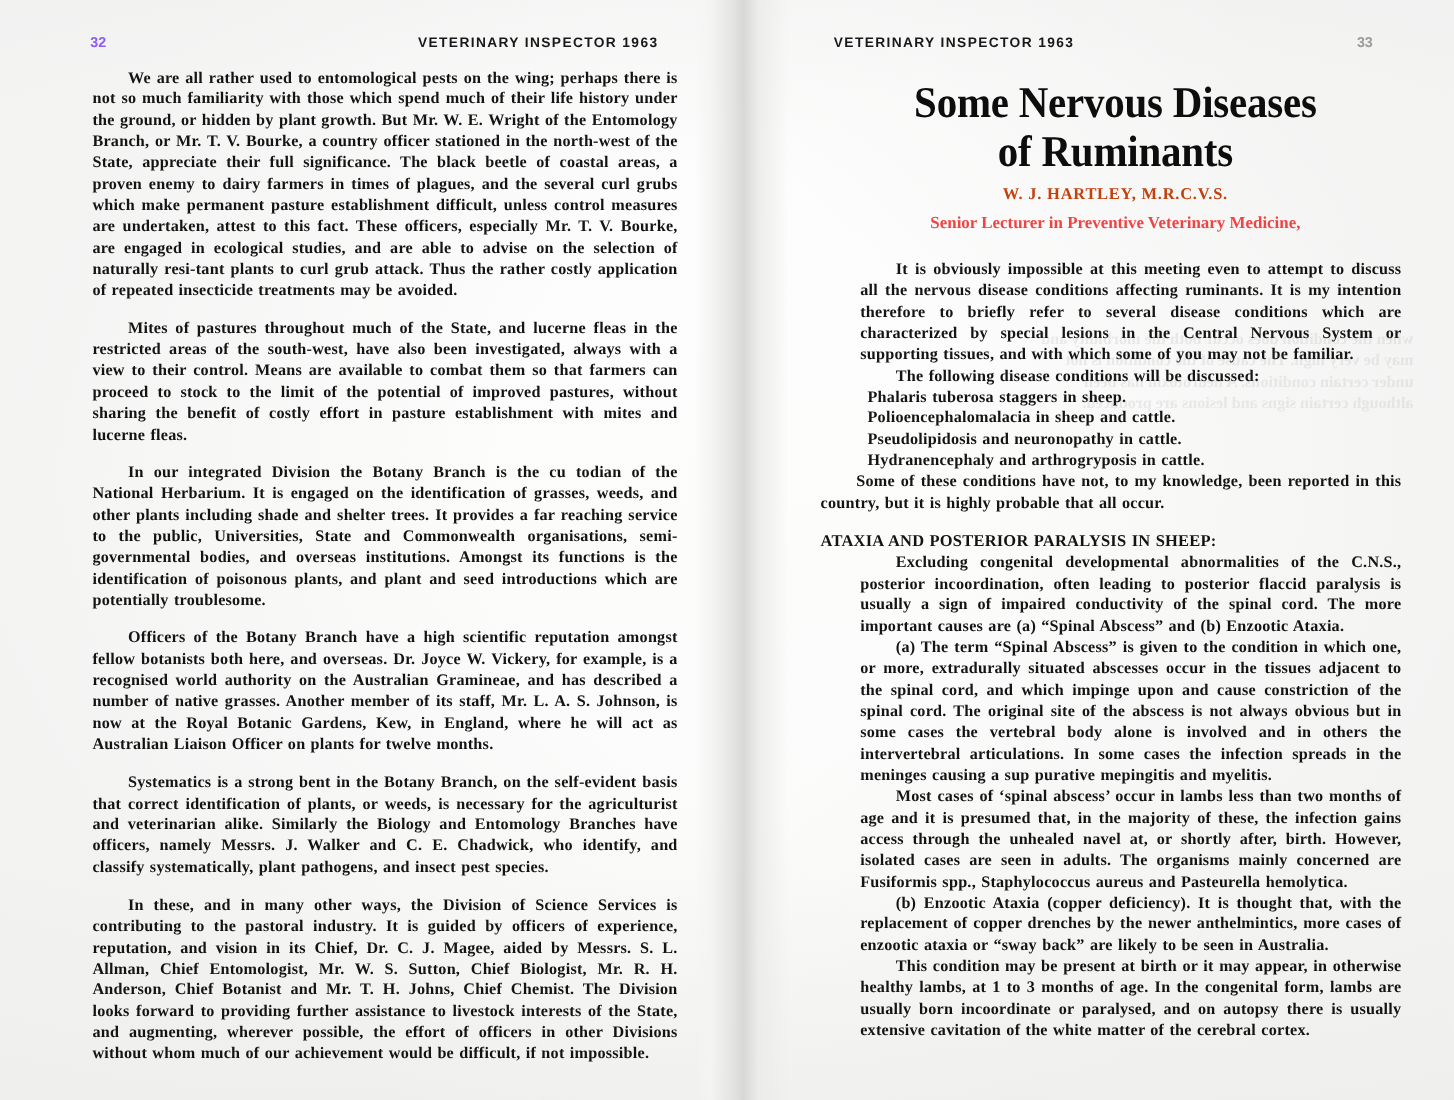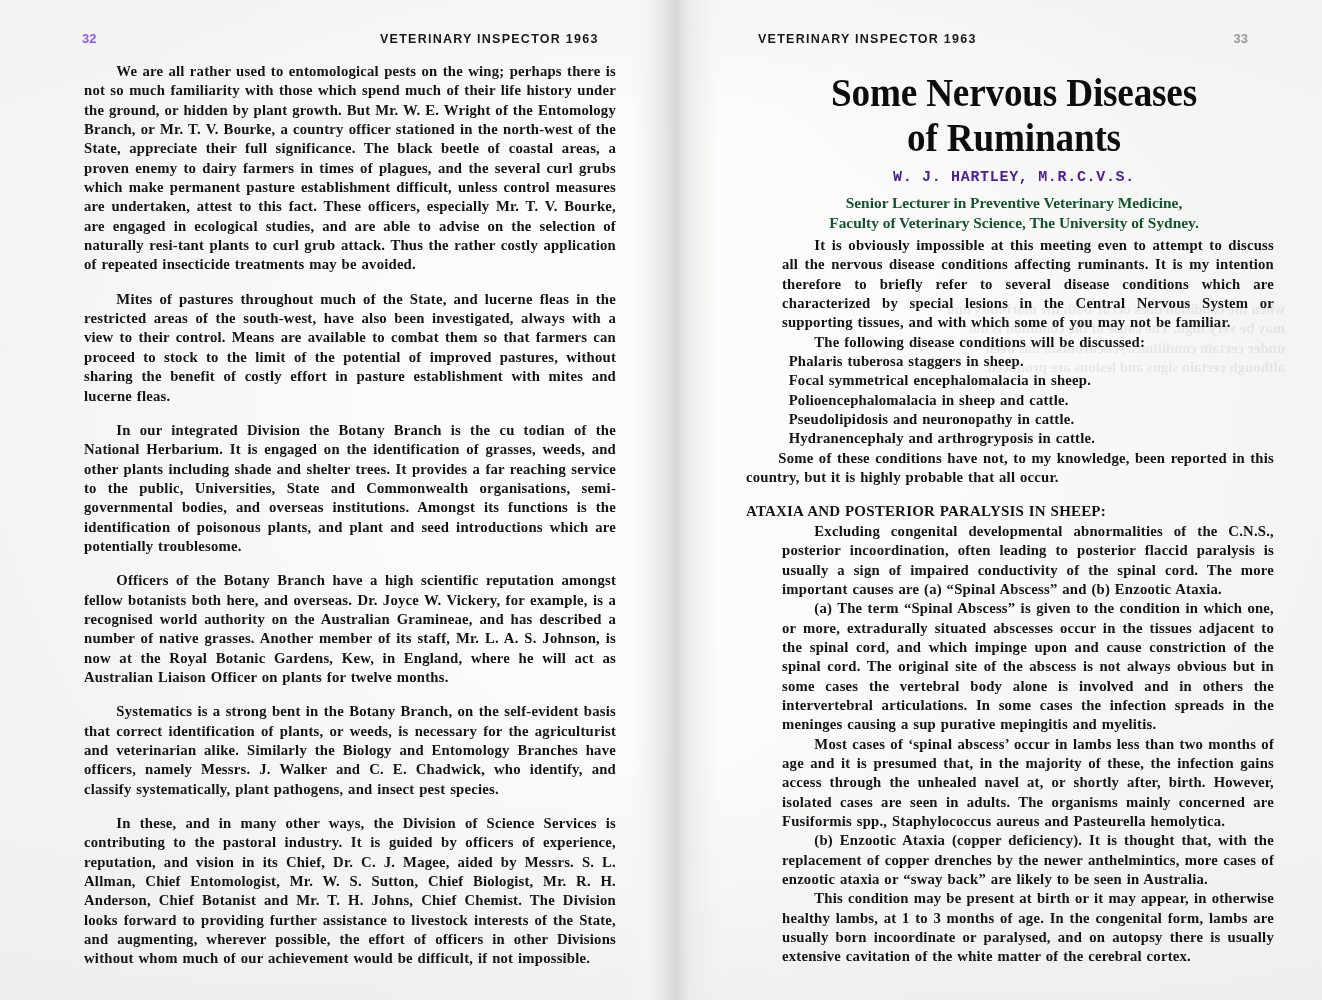--- a/index.html
+++ b/index.html
@@ -118,33 +118,33 @@
     font-weight: 700;
     font-size: 40px;
     line-height: 45px;
     letter-spacing: -0.005em;
     color: #0d0d0d;
     transform: scaleX(0.93);
     transform-origin: center;
   }
   .byline {
     margin-top: 9px;
-    font-family: Liberation Mono, monospace;
+    font-family: Liberation Serif, serif;
     font-weight: 700;
     font-size: 15px;
     letter-spacing: 0.045em;
-    color: #4c1d95;
+    color: #c2410c;
   }
   .affiliation {
     margin-top: 7px;
     font-family: "Liberation Serif", "DejaVu Serif", serif;
     font-weight: 700;
     font-size: 15.4px;
     line-height: 20px;
-    color: #14532d;
+    color: #ef4444;
   }
 
   .section-head {
     font-family: "Liberation Serif", "DejaVu Serif", serif;
     font-weight: 700;
     font-size: 15px;
     letter-spacing: 0.012em;
     margin: 13px 0 0 0;
     text-indent: 0;
     text-align: left;
@@ -207,33 +207,31 @@
     <div class="running-head head-recto">VETERINARY INSPECTOR 1963</div>
 
     <div class="folio folio-recto">33</div>
 
     <div class="headline">
       <div class="line">Some Nervous Diseases</div>
       <div class="line">of Ruminants</div>
       <div class="byline">W. J. HARTLEY, M.R.C.V.S.</div>
       <div class="affiliation">
         <div>Senior Lecturer in Preventive Veterinary Medicine,</div>
-        <div>Faculty of Veterinary Science, The University of Sydney.</div>
       </div>
     </div>
 
     <div class="textblock tb-right">
 
       <p class="tight">It is obviously impossible at this meeting even to attempt to discuss all the nervous disease conditions affecting ruminants. It is my intention therefore to briefly refer to several disease conditions which are characterized by special lesions in the Central Nervous System or supporting tissues, and with which some of you may not be familiar.</p>
 
       <p class="tight">The following disease conditions will be discussed:</p>
 
       <ul class="condition-list">
         <li>Phalaris tuberosa staggers in sheep.</li>
-        <li>Focal symmetrical encephalomalacia in sheep.</li>
         <li>Polioencephalomalacia in sheep and cattle.</li>
         <li>Pseudolipidosis and neuronopathy in cattle.</li>
         <li>Hydranencephaly and arthrogryposis in cattle.</li>
       </ul>
 
       <p>Some of these conditions have not, to my knowledge, been reported in this country, but it is highly probable that all occur.</p>
 
       <p class="section-head">ATAXIA AND POSTERIOR PARALYSIS IN SHEEP:</p>
 
       <p class="tight">Excluding congenital developmental abnormalities of the C.N.S., posterior incoordination, often leading to posterior flaccid paralysis is usually a sign of impaired conductivity of the spinal cord. The more important causes are (a) “Spinal Abscess” and (b) Enzootic Ataxia.</p>

